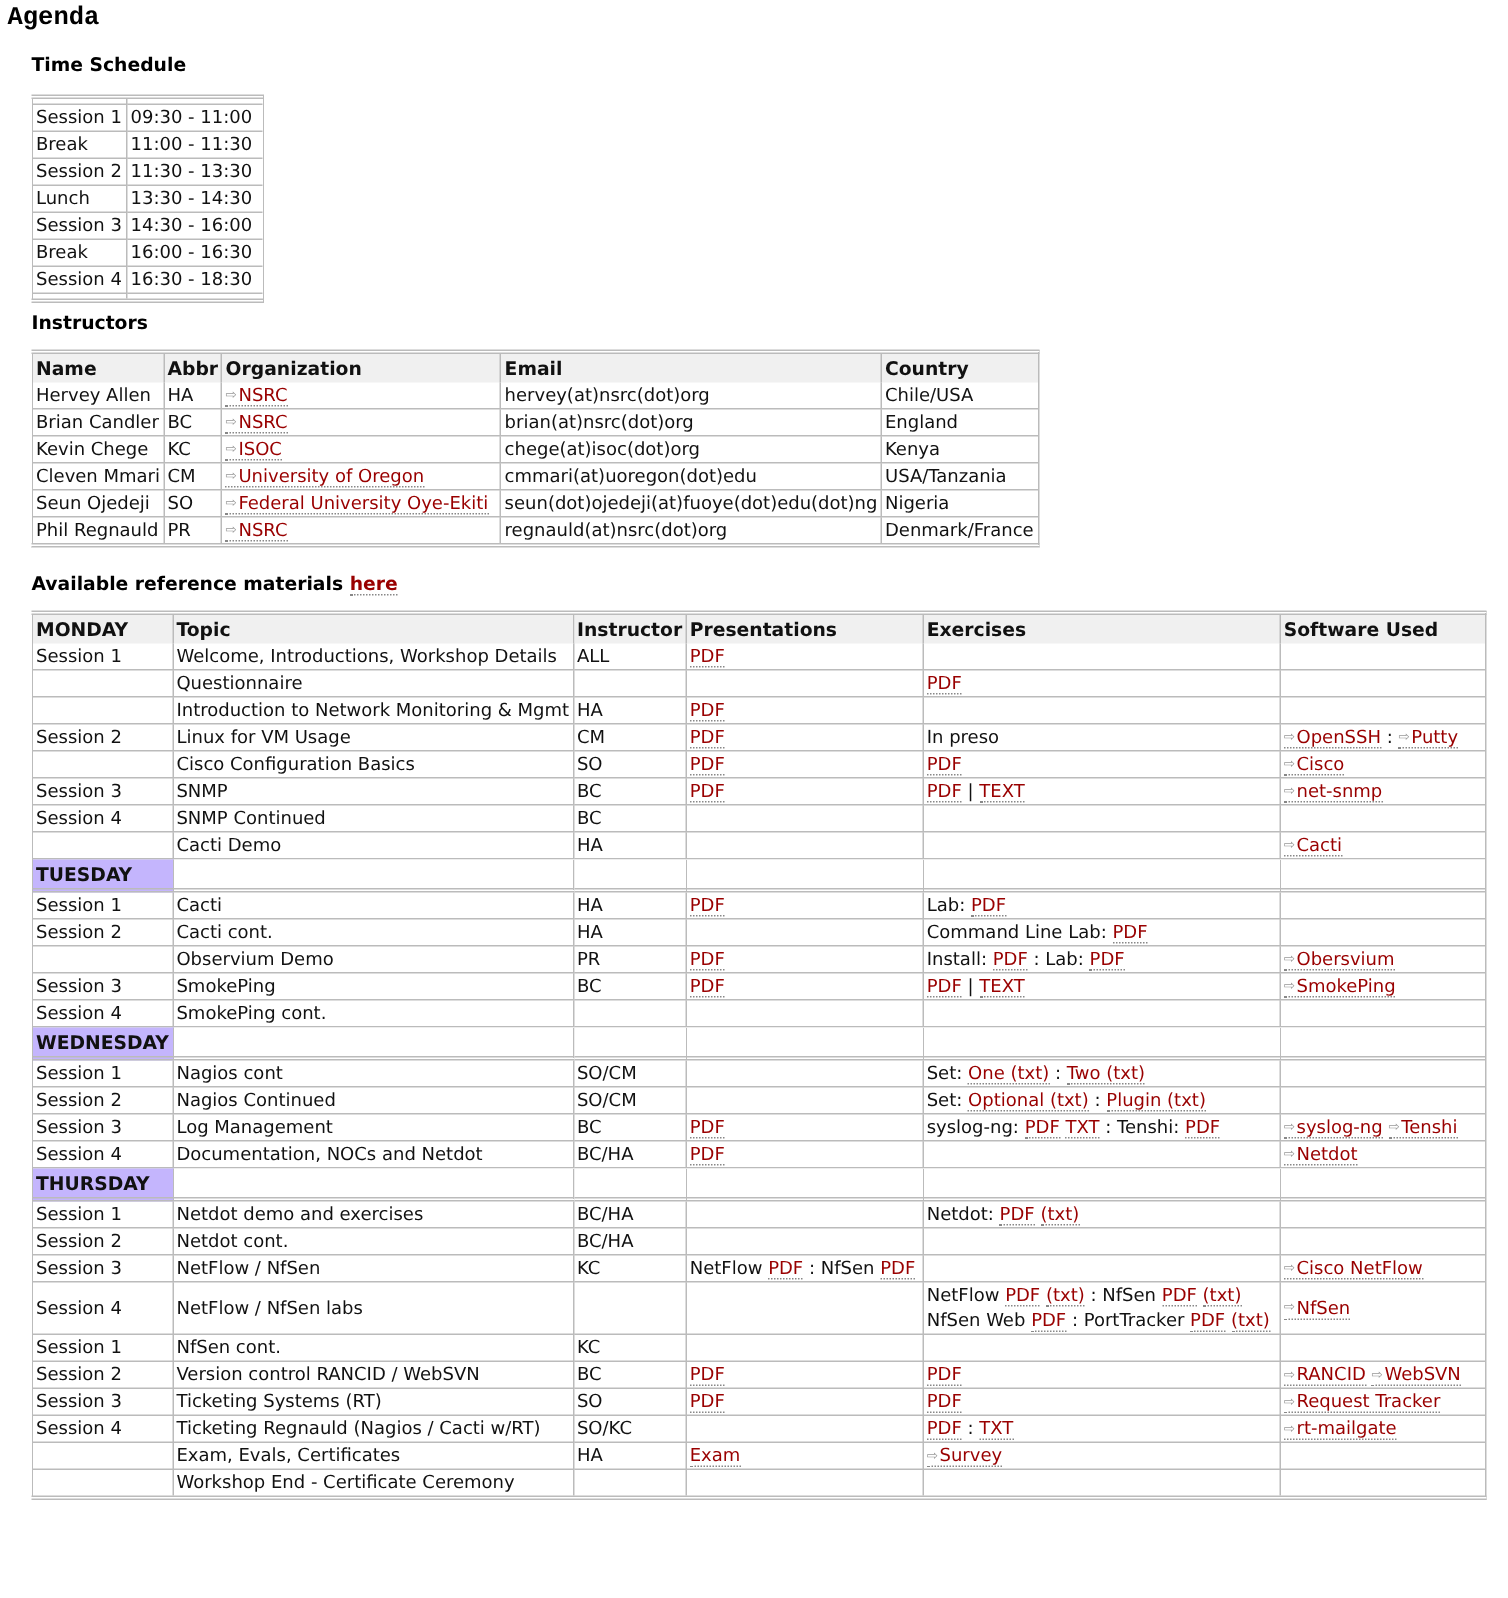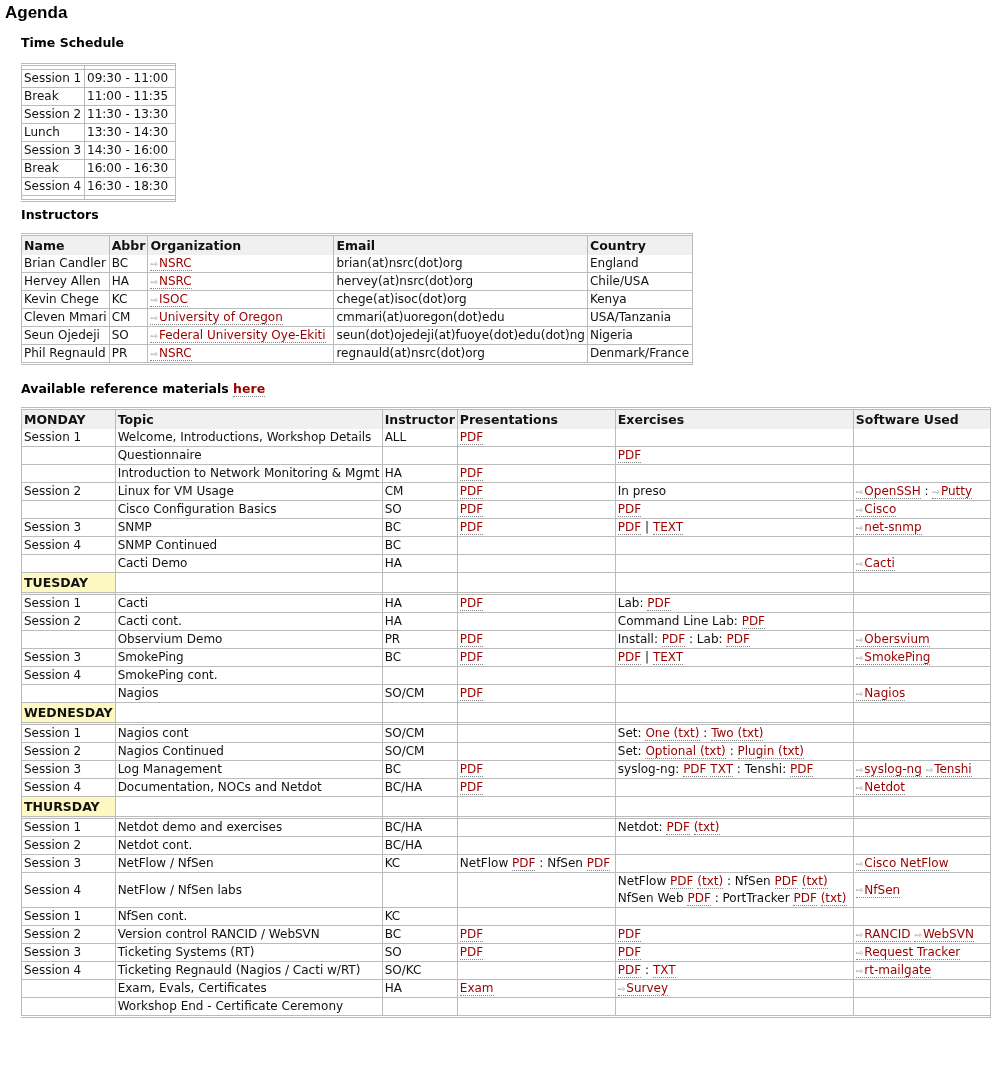--- a/index.html
+++ b/index.html
@@ -2,21 +2,21 @@
 <html><head>
 <meta charset="utf-8">
 <style>
   html, body { margin: 0; padding: 0; background: #ffffff; }
   body {
     width: 1005px; height: 1065px; overflow: hidden;
     font-family: "DejaVu Sans", sans-serif; font-size: 12px; color: #111;
     position: relative;
   }
   h1 {
-    font-family: Liberation Sans, sans-serif; font-weight: bold;
+    font-family: Liberation Mono, monospace; font-weight: bold;
     font-size: 17px; margin: 0; position: absolute; left: 5px; top: 3px; color: #000;
   }
   h3 {
     font-family: "DejaVu Sans", sans-serif; font-weight: bold; font-size: 12.5px;
     margin: 0; position: absolute; left: 21px; color: #000;
   }
   a { color: #990000; text-decoration: none; border-bottom: 1px dotted #888; }
   table.grid {
     position: absolute; left: 21px;
     border-collapse: separate; border-spacing: 0;
@@ -25,21 +25,21 @@
   table.grid td, table.grid th {
     border-right: 1px solid #bbb; border-bottom: 1px solid #bbb;
     padding: 0 2px; height: 17px; line-height: 17px; white-space: nowrap;
     text-align: left; vertical-align: middle; font-size: 12px;
   }
   table.grid tr > *:last-child { border-right: none; }
   table.grid tr:last-child > * { border-bottom: none; }
   table.grid th { font-weight: bold; background: #f0f0f0; height: 19px; line-height: 19px; font-size: 12.5px; }
   table.grid thead tr th { border-bottom: 3px double #bbb; }
   table.grid tr.day th { border-bottom: 3px double #bbb; }
-  table.grid tr.day th.dayname { background: #fef9c3; }
+  table.grid tr.day th.dayname { background: #c4b5fd; }
   table.grid tr.day th.blank { background: #fff; }
   .ext {
     display: inline-block; font-size: 9px; color: #999; margin-right: 1px;
     vertical-align: middle; line-height: 10px;
   }
   #time-table { top: 63px; }
   #time-table td { padding: 0 2px; }
   #time-table tr.spacer td { height: 3px; line-height: 3px; padding: 0; }
   #instr-table { top: 233px; }
   #agenda-table { top: 407px; width: 970px; }
@@ -58,21 +58,21 @@
       <tr class="spacer">
         <td></td>
         <td></td>
       </tr>
       <tr>
         <td style="width:58px">Session 1</td>
         <td style="width:86px">09:30 - 11:00</td>
       </tr>
       <tr>
         <td style="width:58px">Break</td>
-        <td style="width:86px">11:00 - 11:35</td>
+        <td style="width:86px">11:00 - 11:30</td>
       </tr>
       <tr>
         <td style="width:58px">Session 2</td>
         <td style="width:86px">11:30 - 13:30</td>
       </tr>
       <tr>
         <td style="width:58px">Lunch</td>
         <td style="width:86px">13:30 - 14:30</td>
       </tr>
       <tr>
@@ -101,32 +101,32 @@
     <tr>
       <th style="width:82px">Name</th>
       <th style="width:32px">Abbr</th>
       <th style="width:181px">Organization</th>
       <th style="width:247px">Email</th>
       <th style="width:100px" class="center">Country</th>
     </tr>
   </thead>
   <tbody id="instr-body">
       <tr>
+        <td>Hervey Allen</td>
+        <td>HA</td>
+        <td><a href="#"><span class="ext">⇨</span><span>NSRC</span></a></td>
+        <td>hervey(at)nsrc(dot)org</td>
+        <td>Chile/USA</td>
+      </tr>
+      <tr>
         <td>Brian Candler</td>
         <td>BC</td>
         <td><a href="#"><span class="ext">⇨</span><span>NSRC</span></a></td>
         <td>brian(at)nsrc(dot)org</td>
         <td>England</td>
-      </tr>
-      <tr>
-        <td>Hervey Allen</td>
-        <td>HA</td>
-        <td><a href="#"><span class="ext">⇨</span><span>NSRC</span></a></td>
-        <td>hervey(at)nsrc(dot)org</td>
-        <td>Chile/USA</td>
       </tr>
       <tr>
         <td>Kevin Chege</td>
         <td>KC</td>
         <td><a href="#"><span class="ext">⇨</span><span>ISOC</span></a></td>
         <td>chege(at)isoc(dot)org</td>
         <td>Kenya</td>
       </tr>
       <tr>
         <td>Cleven Mmari</td>
@@ -274,28 +274,20 @@
         <td><a href="#"><span class="ext">⇨</span><span>SmokePing</span></a></td>
       </tr>
       <tr>
         <td>Session 4</td>
         <td>SmokePing cont.</td>
         <td></td>
         <td></td>
         <td></td>
         <td></td>
       </tr>
-      <tr>
-        <td></td>
-        <td>Nagios</td>
-        <td>SO/CM</td>
-        <td><a href="#">PDF</a></td>
-        <td></td>
-        <td><a href="#"><span class="ext">⇨</span><span>Nagios</span></a></td>
-      </tr>
       <tr class="day">
         <th class="dayname">WEDNESDAY</th>
         <th class="blank"></th>
         <th class="blank"></th>
         <th class="blank"></th>
         <th class="blank"></th>
         <th class="blank"></th>
       </tr>
       <tr>
         <td>Session 1</td>

